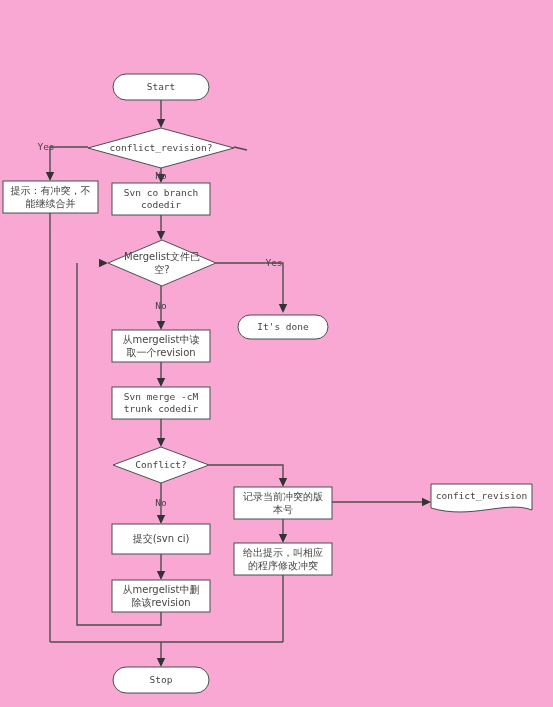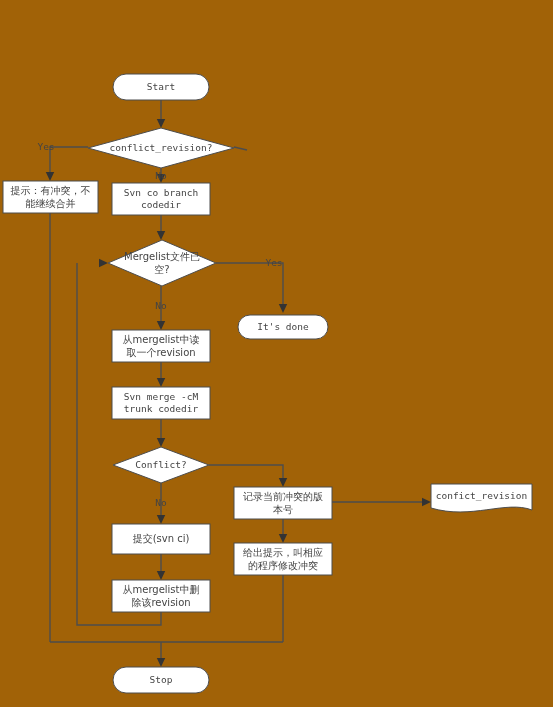--- a/index.html
+++ b/index.html
@@ -10,21 +10,21 @@
   body {
     width: 553px;
     height: 707px;
     font-family: "DejaVu Sans Mono", "Liberation Mono", monospace;
     overflow: hidden;
   }
   #flowchart-canvas {
     position: relative;
     width: 553px;
     height: 707px;
-    background: #a16207;
+    background: #f9a8d4;
   }
   svg#chart-svg {
     position: absolute;
     left: 0;
     top: 0;
     width: 553px;
     height: 707px;
   }
   .shape-stroke {
     fill: #ffffff;

